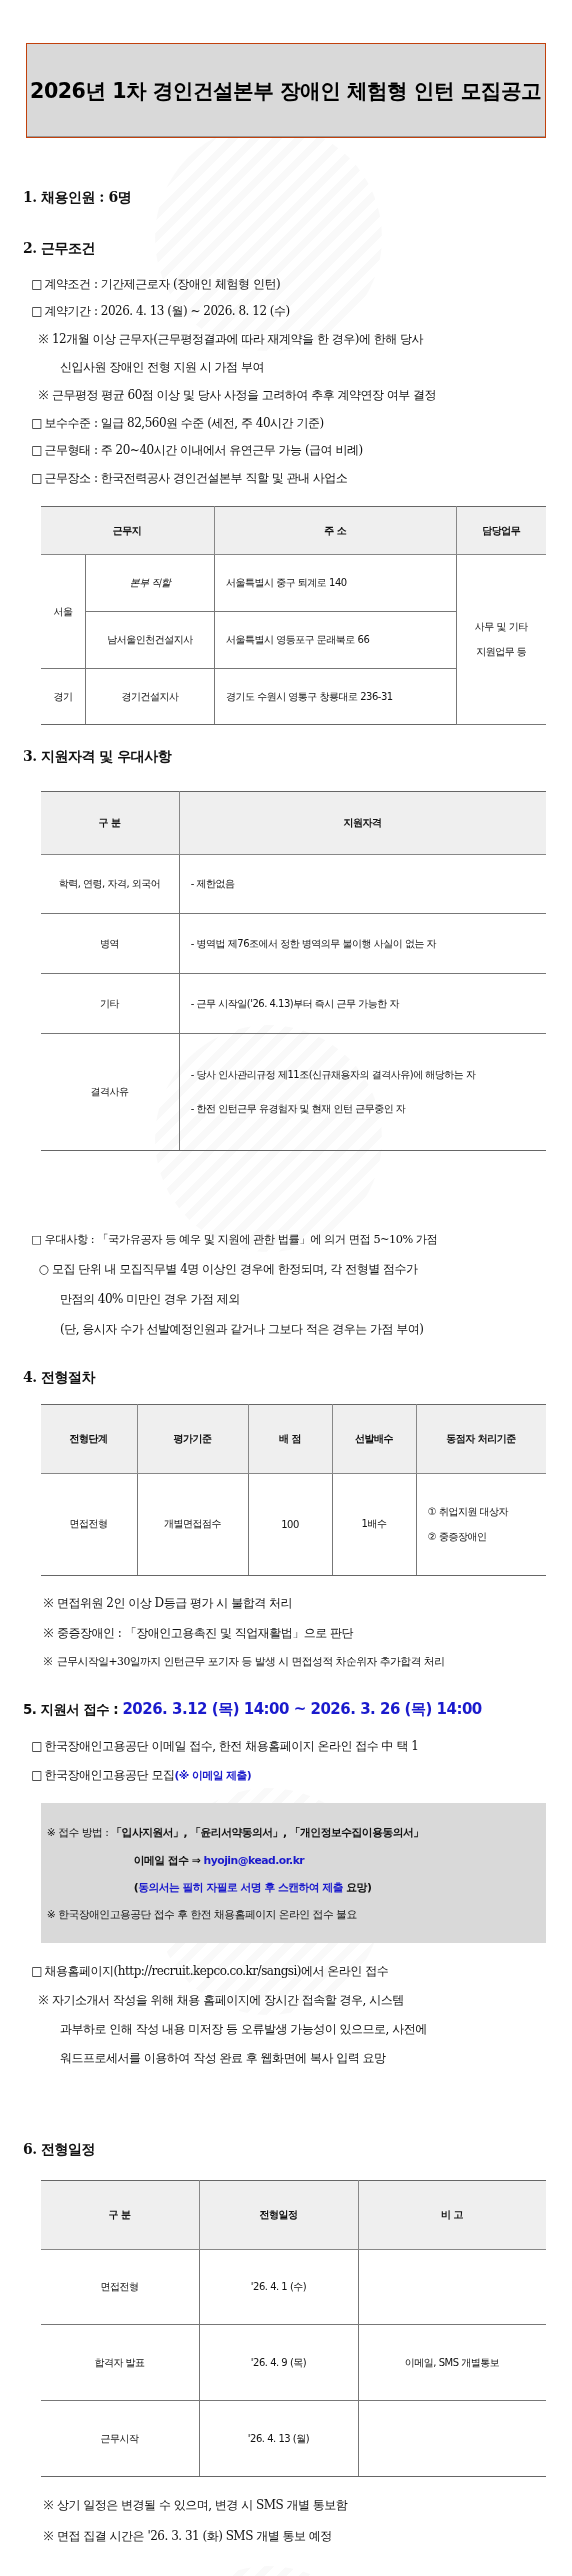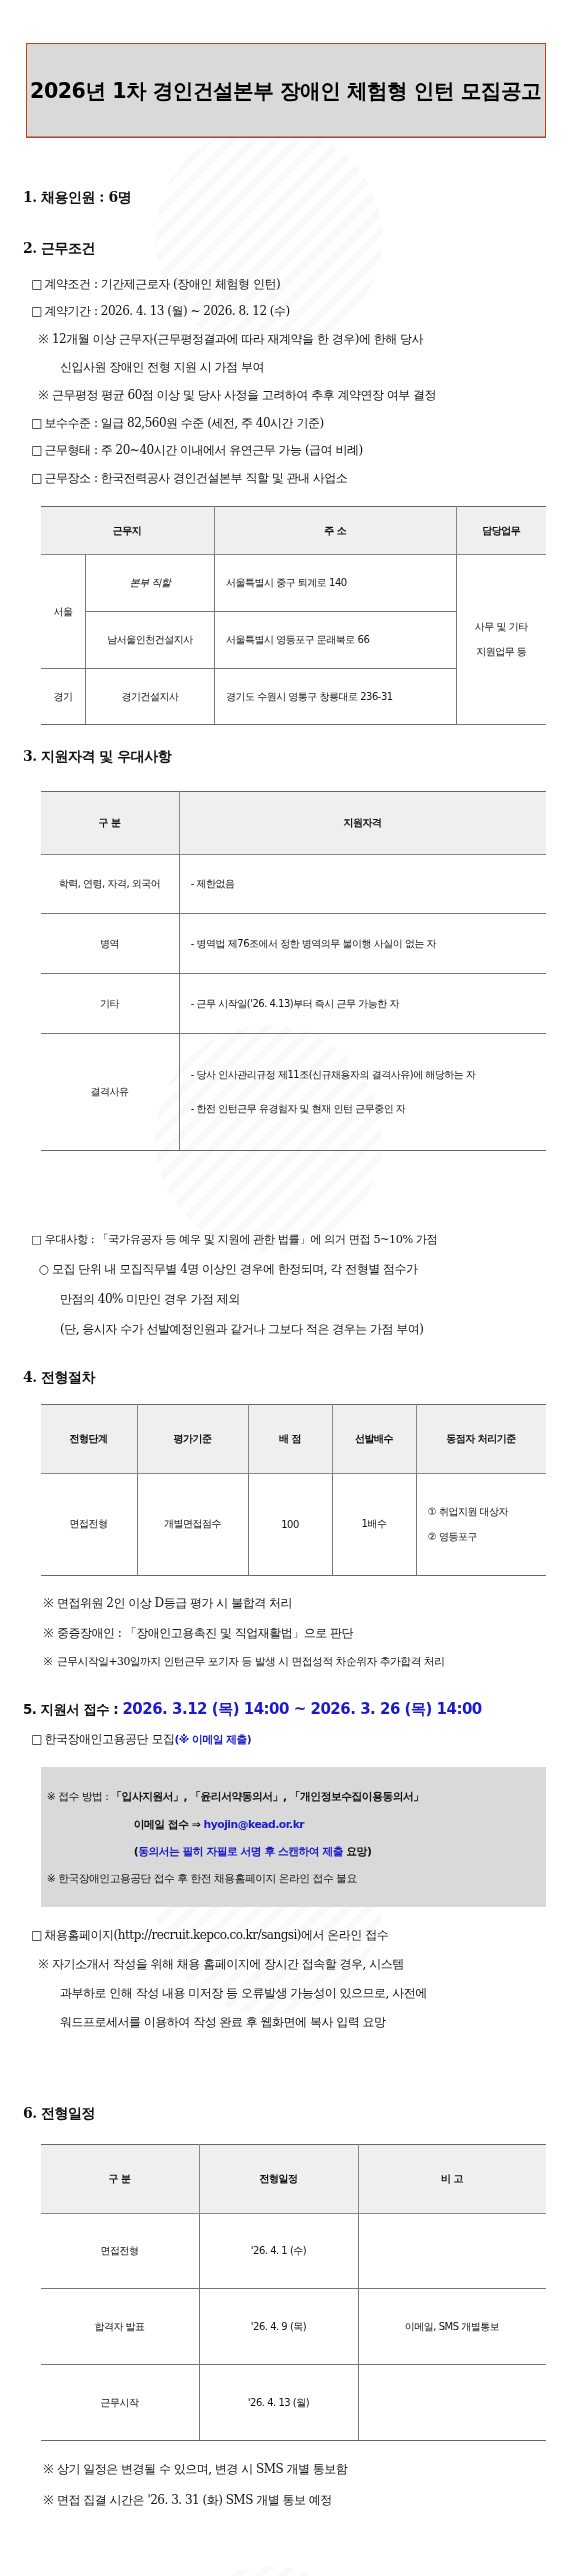--- a/index.html
+++ b/index.html
@@ -208,39 +208,43 @@
       <th style="width:81px;">선발배수</th>
       <th>동점자 처리기준</th>
     </tr>
     <tr style="height:102px;">
       <td class="fl">면접전형</td>
       <td>개별면접점수</td>
       <td>100</td>
       <td>1배수</td>
       <td class="left ll">
         <div>① 취업지원 대상자</div>
-        <div style="margin-top:10.3px;">② 영등포구</div>
+        <div style="margin-top:10.3px;">② 중증장애인</div>
       </td>
     </tr>
   </tbody>
     </table>
   <p class="line ind3" style="margin-top:20.6px; padding-left:20.6px;">
       <span class="bullet ref"></span>
       <span>면접위원 2인 이상 D등급 평가 시 불합격 처리</span>
     </p>
   <p class="line" style="margin-top:15.5px; padding-left:20.6px;align-items:center;">
       <span class="bullet ref"></span>
       <span>중증장애인 : 「장애인고용촉진 및 직업재활법」으로 판단</span>
     </p>
   <p class="line" style="margin-top:15.5px; padding-left:20.6px; font-size:10.8px;">
       <span class="bullet ref"></span>
       <span>근무시작일+30일까지 인턴근무 포기자 등 발생 시 면접성적 차순위자 추가합격 처리</span>
     </p>
 
   <h2 class="sec-h" style="margin-top:33px; font-family:'DejaVu Sans',sans-serif; font-weight:700; font-size:13.4px;"><span>5. 지원서 접수 : </span><span class="blue">2026. 3.12 (목) 14:00 ~ 2026. 3. 26 (목) 14:00</span></h2>
+  <p class="line ind1" style="margin-top:21.6px;">
+      <span class="bullet sq"></span>
+      <span>한국장애인고용공단 이메일 접수, 한전 채용홈페이지 온라인 접수 中 택 1</span>
+    </p>
   <p class="line ind1" style="margin-top:14.4px;">
       <span class="bullet sq"></span>
       <span>한국장애인고용공단 모집 </span>
       <span class="blue" style="font-family:'DejaVu Sans',sans-serif; font-weight:700; font-size:10.8px;">(※ 이메일 제출)</span>
     </p>
 
   <div class="graybox" style="margin-top:20.6px; padding:23px 15.5px 20.6px 6.2px;">
     <p class="gb-line"><span>※ 접수 방법 : </span><span class="bold">「입사지원서」, 「윤리서약동의서」, 「개인정보수집이용동의서」</span></p>
     <p class="gb-line bold" style="margin-top:13.4px; padding-left:87px;"><span>이메일 접수 ⇒ </span><a class="blue" style="text-decoration:none;">hyojin@kead.or.kr</a></p>
     <p class="gb-line bold" style="margin-top:13.4px; padding-left:87px;"><span>(</span><span class="blue">동의서는 필히 자필로 서명 후 스캔하여 제출</span><span> 요망)</span></p>

